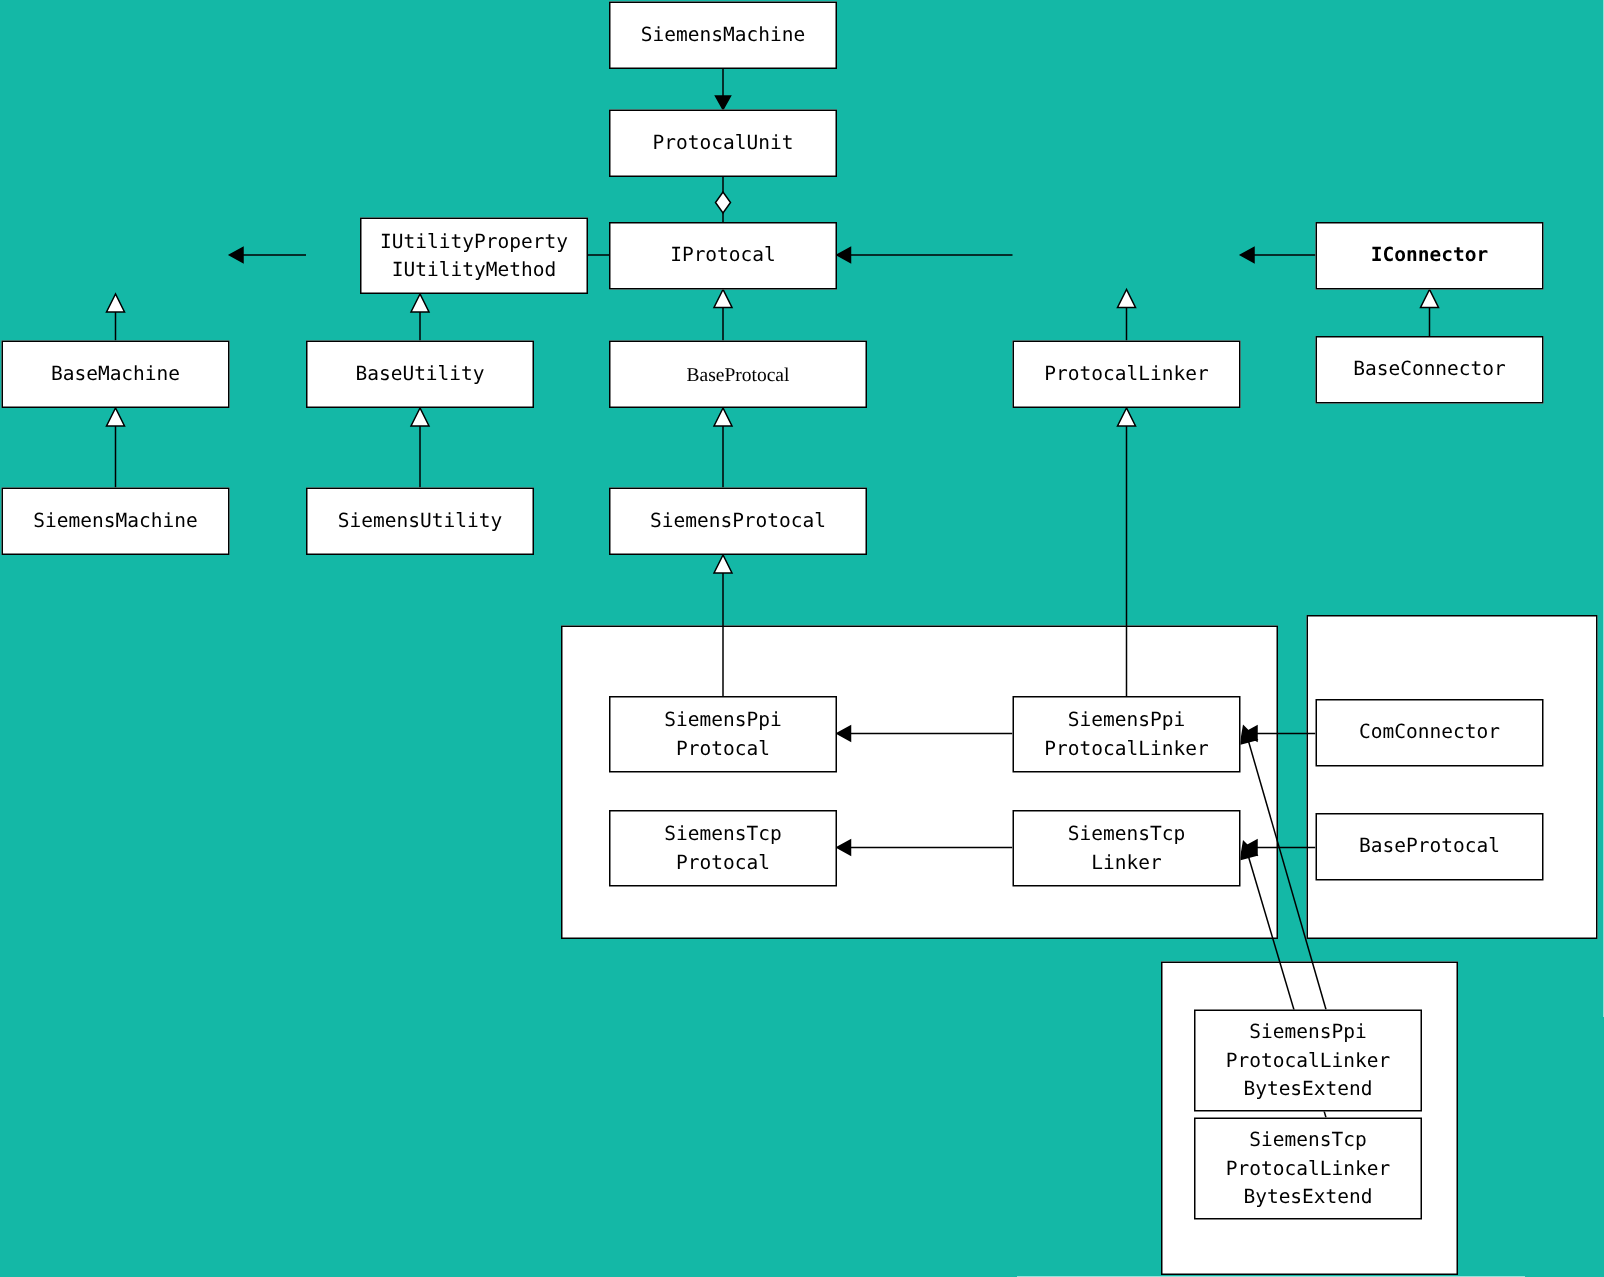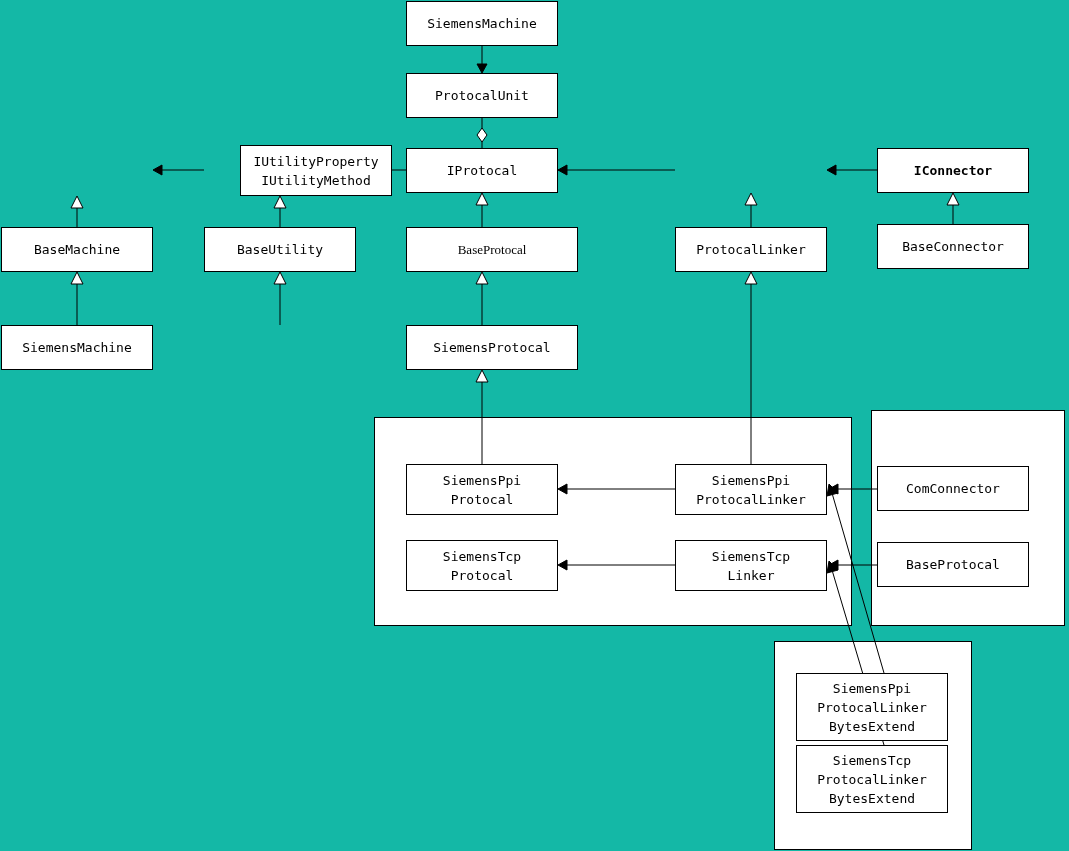--- a/index.html
+++ b/index.html
@@ -160,20 +160,21 @@
   <div class="node" style="left:204px; top:227px; width:152px; height:45px;">BaseUtility</div>
 
   <div class="node" style="left:406px; top:227px; width:172px; height:45px;font-family:Liberation Serif, serif;">BaseProtocal</div>
 
   <div class="node" style="left:675px; top:227px; width:152px; height:45px;">ProtocalLinker</div>
 
   <div class="node" style="left:877px; top:224px; width:152px; height:45px;">BaseConnector</div>
 
   <div class="node" style="left:1px; top:325px; width:152px; height:45px;">SiemensMachine</div>
 
+  <div class="node" style="left:204px; top:325px; width:152px; height:45px;">SiemensUtility</div>
 
   <div class="node" style="left:406px; top:325px; width:172px; height:45px;text-align:right;">SiemensProtocal</div>
 
   <div class="node" style="left:406px; top:464px; width:152px; height:51px;">SiemensPpi
 Protocal</div>
 
   <div class="node" style="left:675px; top:464px; width:152px; height:51px;">SiemensPpi
 ProtocalLinker</div>
 
   <div class="node" style="left:877px; top:466px; width:152px; height:45px;">ComConnector</div>

